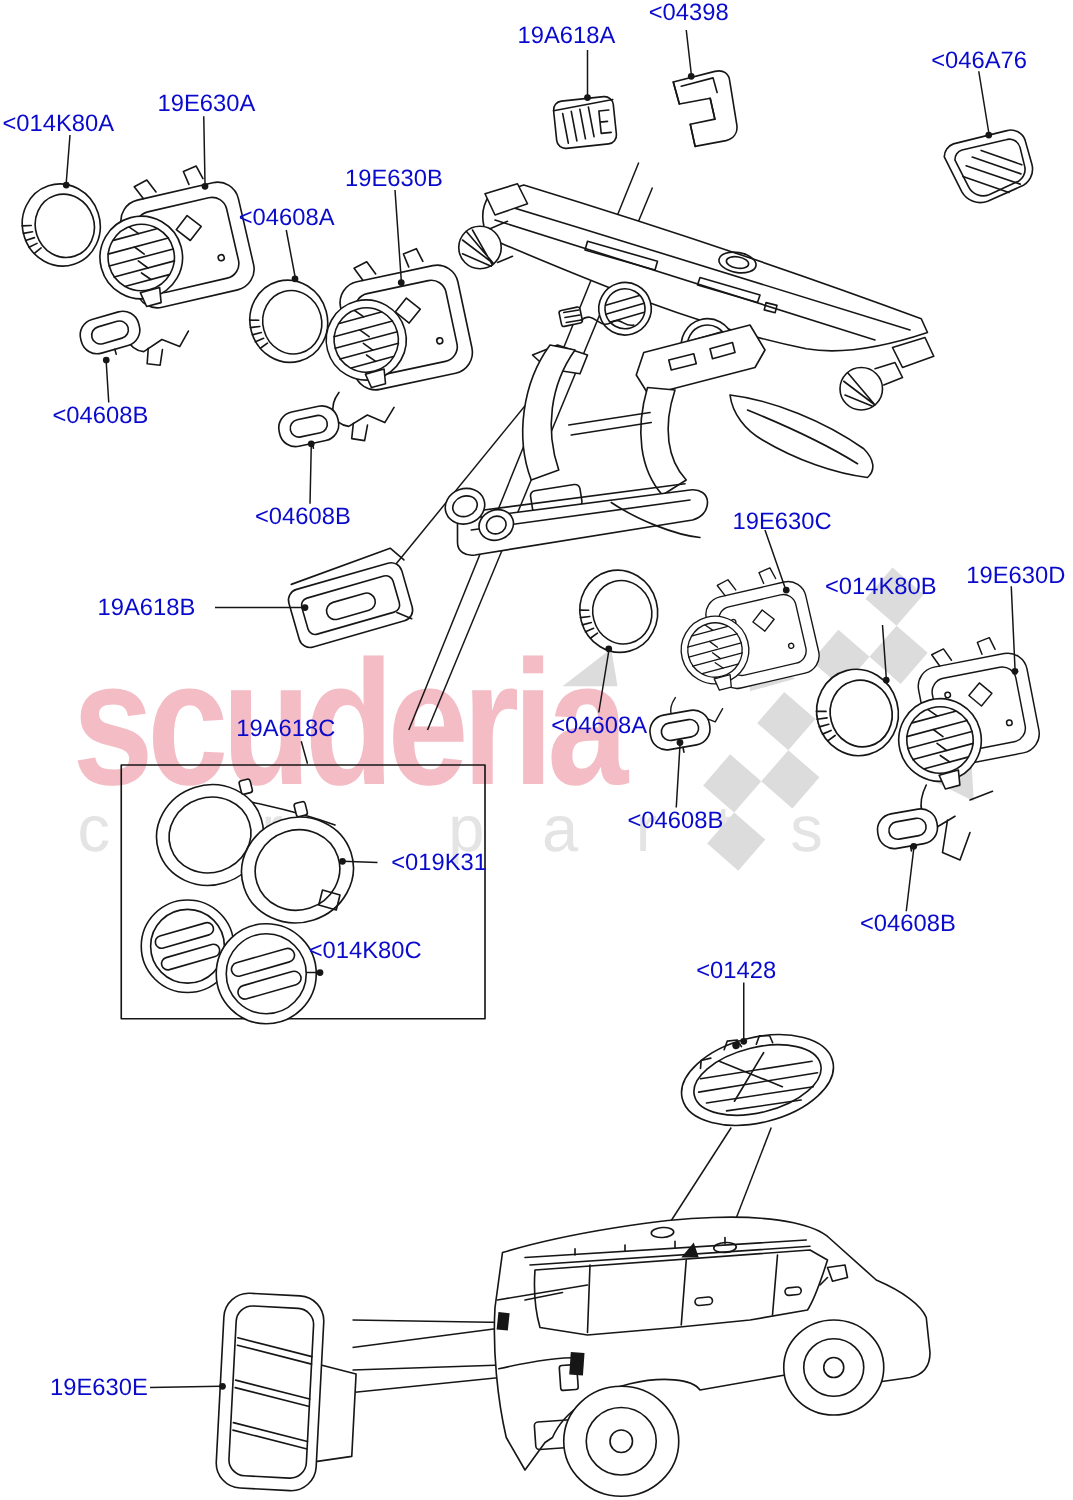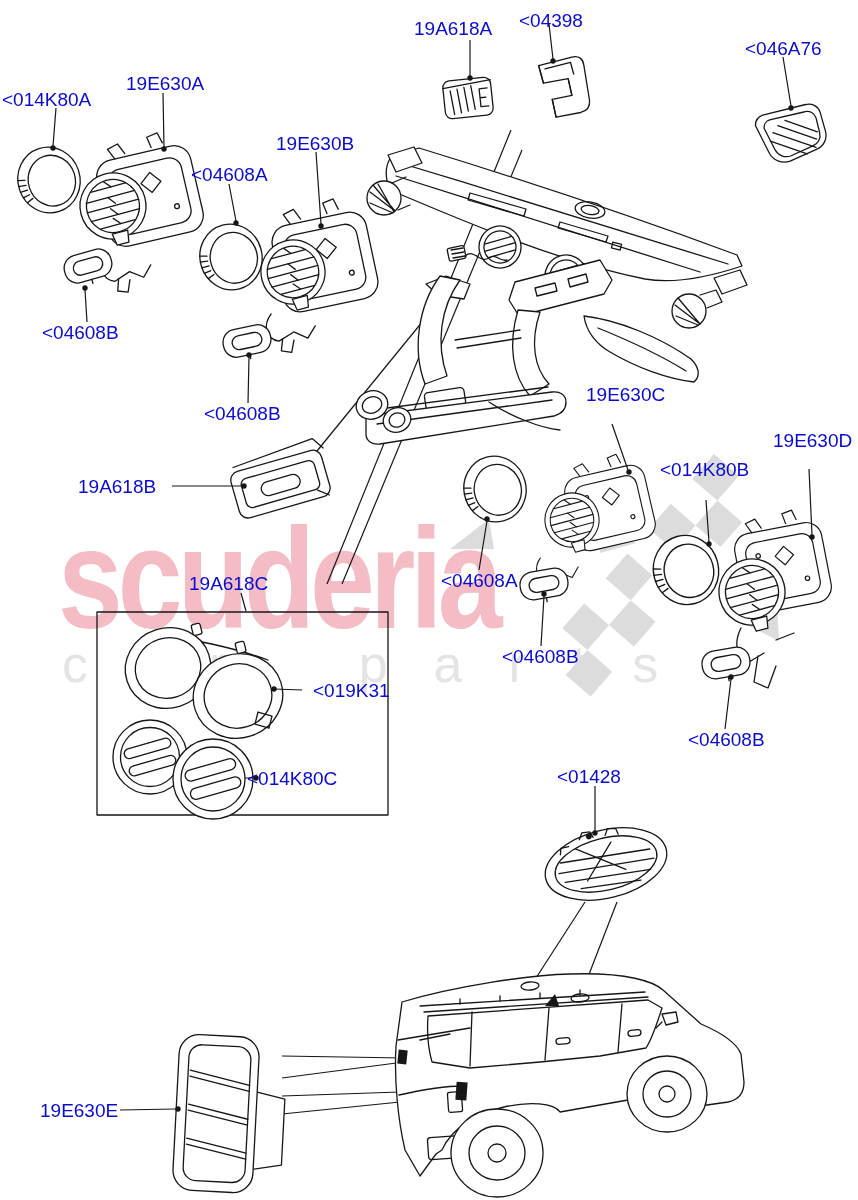--- a/index.html
+++ b/index.html
@@ -285,33 +285,33 @@
       <circle cx="812" cy="537" r="2.7" class="sd"></circle>
       <circle cx="487" cy="519" r="2.7" class="sd"></circle>
       <circle cx="544" cy="594" r="2.7" class="sd"></circle>
       <circle cx="731" cy="677" r="2.7" class="sd"></circle>
       <circle cx="595" cy="833" r="2.7" class="sd"></circle>
       <circle cx="178" cy="1109" r="2.7" class="sd"></circle>
     </g>
   </svg>
 
   <div class="lbl" style="left:414px;top:19px">19A618A</div>
-  <div class="lbl" style="left:519px;top:11px">&lt;04398</div>
+  <div class="lbl" style="left:519px;top:1px">&lt;04398</div>
   <div class="lbl" style="left:745px;top:39px">&lt;046A76</div>
   <div class="lbl" style="left:2px;top:90px">&lt;014K80A</div>
   <div class="lbl" style="left:126px;top:74px">19E630A</div>
   <div class="lbl" style="left:276px;top:134px">19E630B</div>
   <div class="lbl" style="left:191px;top:165px">&lt;04608A</div>
   <div class="lbl" style="left:42px;top:323px">&lt;04608B</div>
   <div class="lbl" style="left:204px;top:404px">&lt;04608B</div>
   <div class="lbl" style="left:78px;top:477px">19A618B</div>
   <div class="lbl" style="left:189px;top:574px">19A618C</div>
   <div class="lbl" style="left:313px;top:681px">&lt;019K31</div>
-  <div class="lbl" style="left:247px;top:769px">&lt;014K80C</div>
-  <div class="lbl" style="left:586px;top:385px">19E630C</div>
+  <div class="lbl" style="left:247px;top:751px">&lt;014K80C</div>
+  <div class="lbl" style="left:586px;top:408px">19E630C</div>
   <div class="lbl" style="left:660px;top:460px">&lt;014K80B</div>
-  <div class="lbl" style="left:773px;top:431px">19E630D</div>
+  <div class="lbl" style="left:773px;top:451px">19E630D</div>
   <div class="lbl" style="left:441px;top:571px">&lt;04608A</div>
   <div class="lbl" style="left:502px;top:647px">&lt;04608B</div>
   <div class="lbl" style="left:688px;top:730px">&lt;04608B</div>
   <div class="lbl" style="left:557px;top:767px">&lt;01428</div>
   <div class="lbl" style="left:40px;top:1101px">19E630E</div>
 </div>
 
 </body></html>

